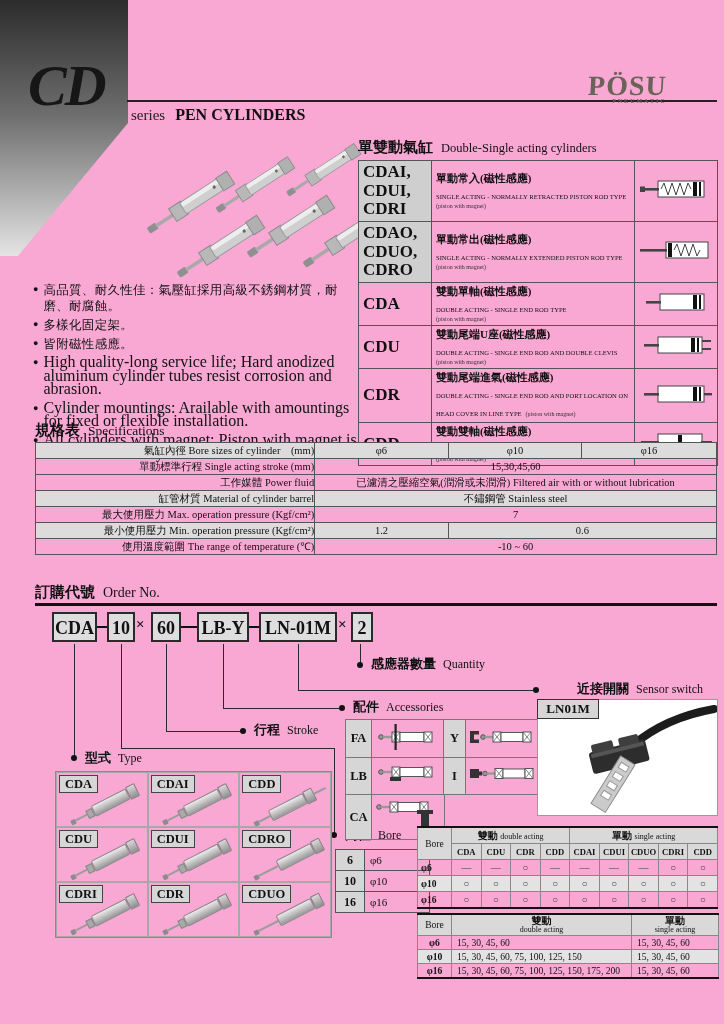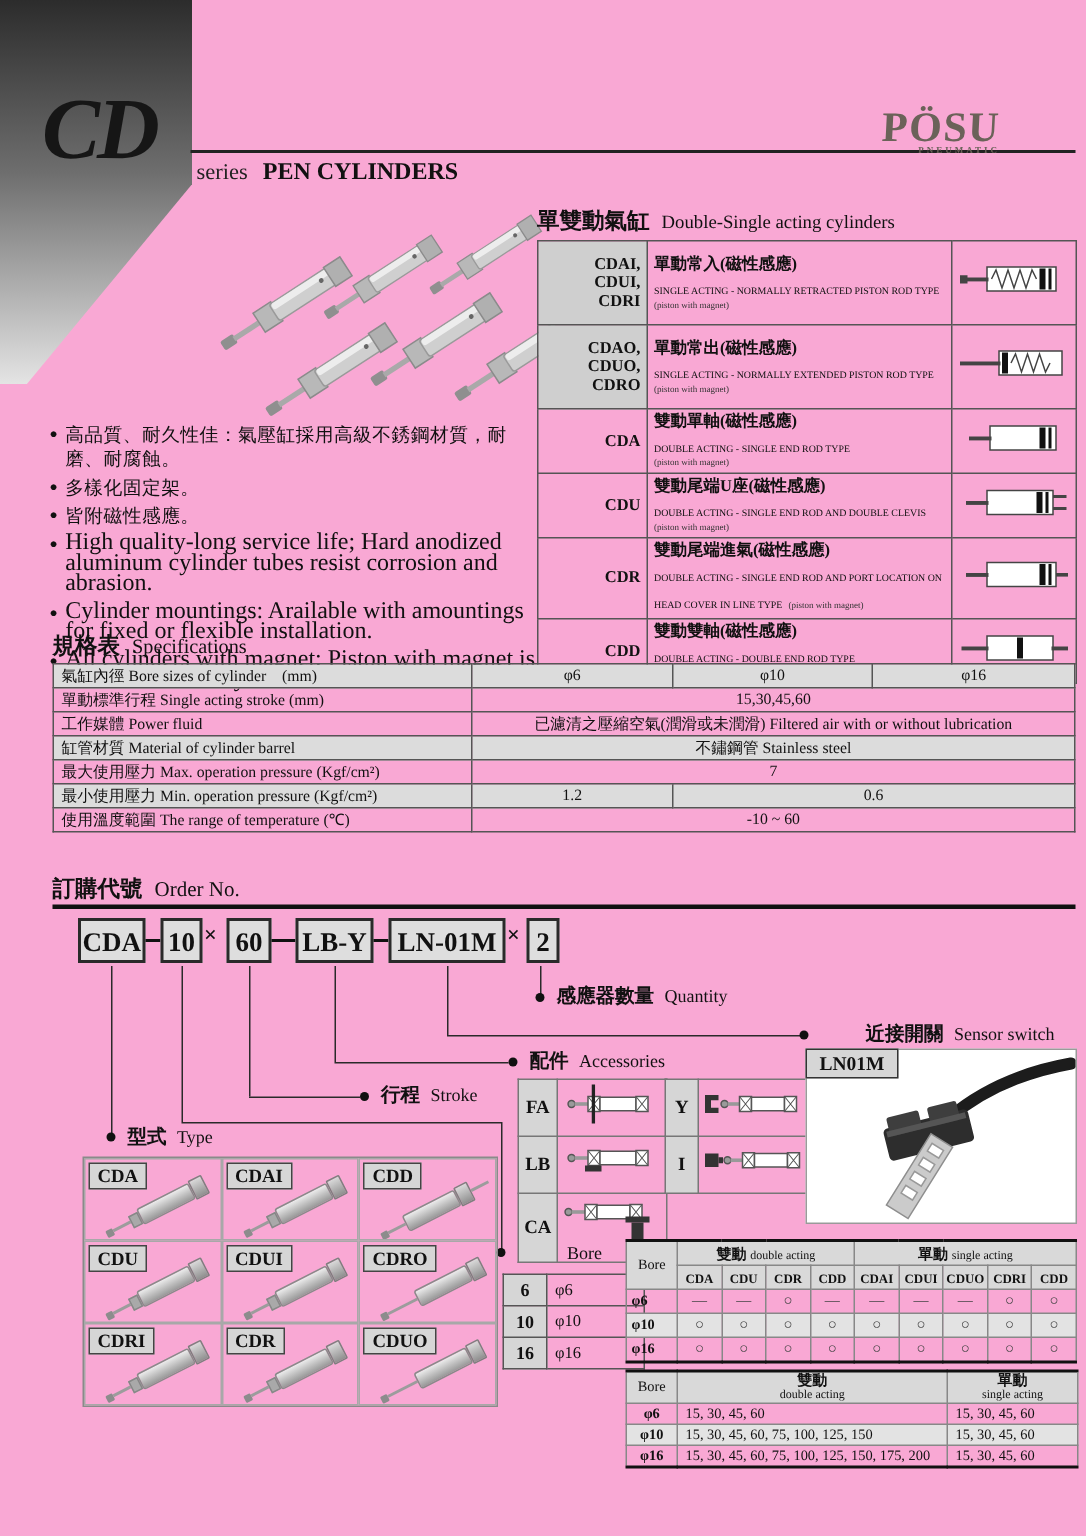--- a/index.html
+++ b/index.html
@@ -23,42 +23,42 @@
   .brand{left:588px;top:70px;text-align:right;color:#6b6259;}
   .brand .mark{font-size:28px;font-weight:900;letter-spacing:1px;transform:skewX(-3deg);display:inline-block;}
   .brand .tag{font-size:6px;letter-spacing:2px;font-weight:bold;margin-top:-4px;}
 
   
   .act-head{left:358px;top:138px;display:flex;align-items:baseline;gap:8px;}
   .act-head .zh{font-size:15px;font-weight:bold;}
   .act-head .en{font-size:12.5px;}
   table.acting{left:358px;top:160px;width:360px;border-collapse:collapse;table-layout:fixed;}
   table.acting td{border:1px solid #555;vertical-align:middle;padding:2px 4px;}
-  table.acting td.code{width:64px;text-align:right;font-weight:bold;font-size:11px;line-height:1.1;white-space:pre-line;}
+  table.acting td.code{width:64px;text-align:left;font-weight:bold;font-size:17px;line-height:1.1;white-space:pre-line;}
   table.acting td.codegray{background:#cfcfcf;}
   table.acting td.diag{width:80px;text-align:center;padding:1px;}
   table.acting .dzh{font-size:11px;font-weight:bold;display:block;line-height:13px;}
   table.acting .den{font-size:6.6px;line-height:8px;display:inline;}
   table.acting .dnote{font-size:6px;color:#333;display:block;line-height:7px;}
   table.acting .dnote.inline{display:inline;}
 
   
   .features{left:33px;top:282px;width:324px;}
   .feat{display:flex;gap:5px;margin-bottom:3px;}
   .feat .b{flex:0 0 auto;font-size:9px;line-height:15px;}
   .feat.zh .t{font-size:12.5px;line-height:16px;letter-spacing:0.3px;}
   .feat.en .t{font-size:16px;line-height:13.5px;}
   .feat.en{margin-bottom:5px;}
 
   
   .spec-head{left:35px;top:421px;display:flex;align-items:baseline;gap:8px;}
   .spec-head .zh{font-size:15px;font-weight:bold;}
   .spec-head .en{font-size:13.5px;}
   table.spec{left:35px;top:442px;width:682px;border-collapse:collapse;table-layout:fixed;font-size:10.5px;}
-  table.spec td{border:1px solid #555;height:15px;padding:0 0 0 5px;}
+  table.spec td{border:1px solid #555;height:15px;padding:0 0 0 5px;text-align:right;}
   table.spec td.val{text-align:center;padding:0;}
   table.spec tr.g td{background:#dcdcdc;}
   
   
   .order-head{left:35px;top:583px;display:flex;align-items:baseline;gap:8px;}
   .order-head .zh{font-size:15px;font-weight:bold;}
   .order-head .en{font-size:14px;}
   .order-rule{left:35px;top:603px;width:682px;height:3px;background:#111;}
   .obox{top:612px;height:30px;line-height:28px;text-align:center;background:#dedede;
         border:2px solid #2a2a2a;font-weight:bold;font-size:18px;box-sizing:border-box;}

